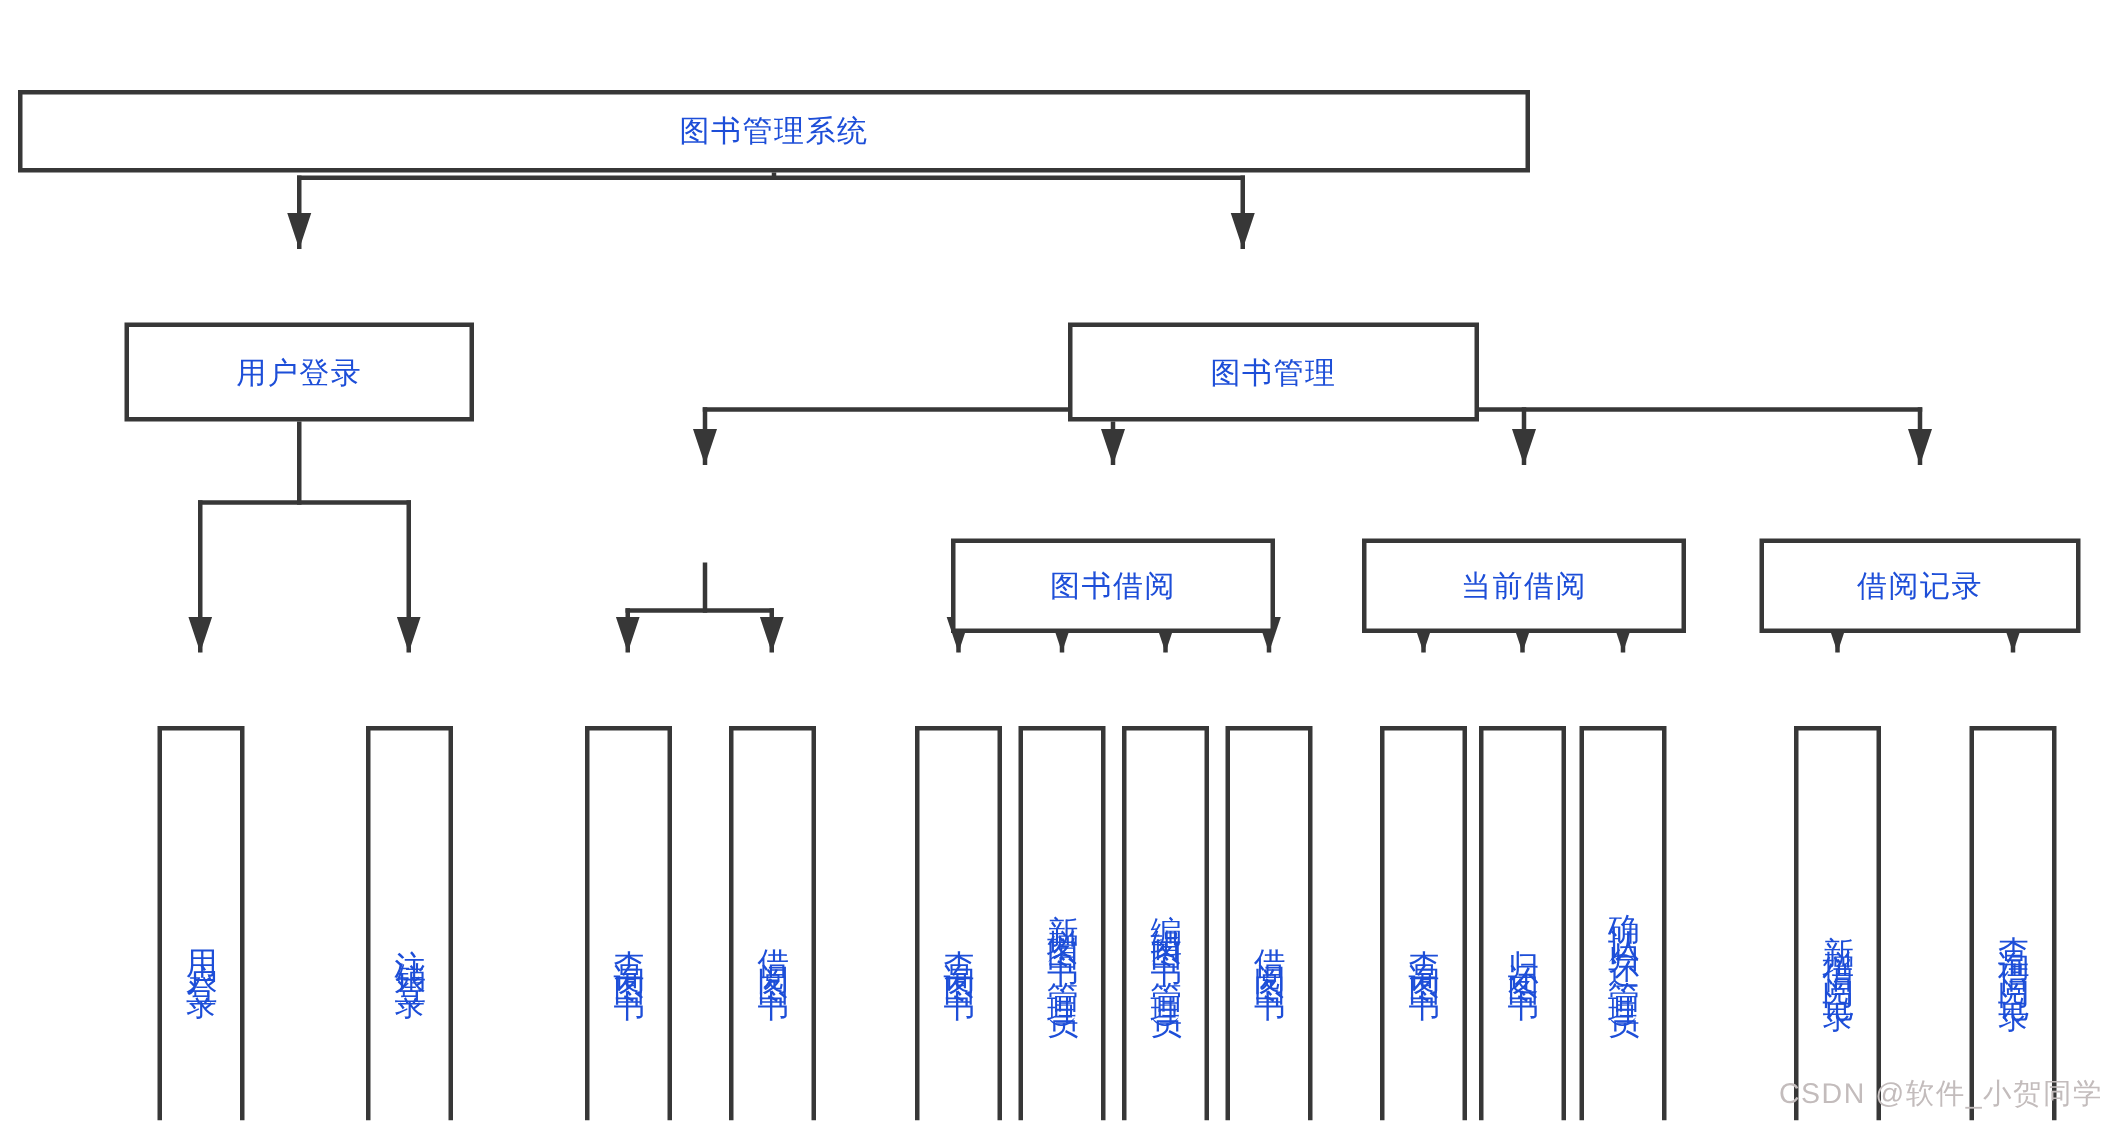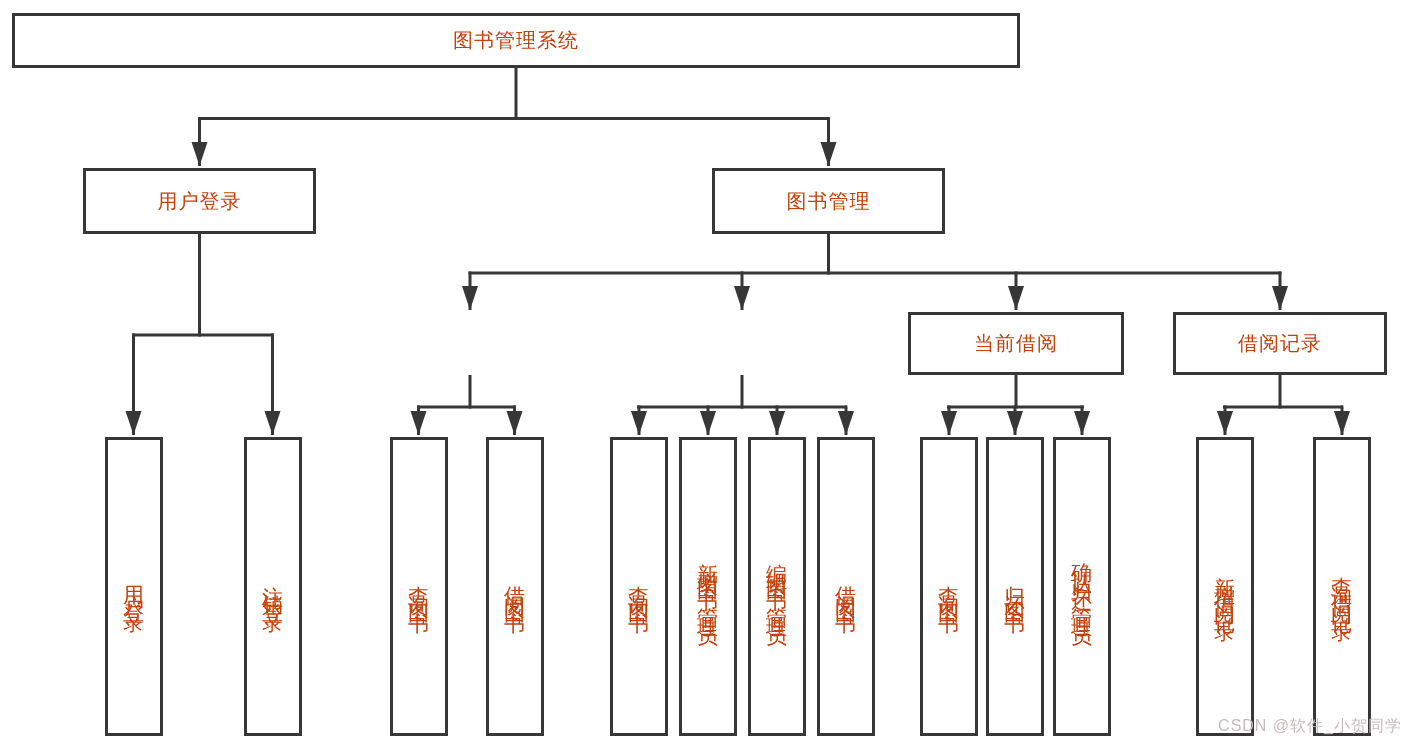--- a/index.html
+++ b/index.html
@@ -18,39 +18,40 @@
     pointer-events: none;
   }
   .box {
     position: absolute;
     background: #ffffff;
     border: 3px solid #373737;
     box-sizing: border-box;
     display: flex;
     align-items: center;
     justify-content: center;
-    color: #c2410c;
+    color: #1d4ed8;
     font-size: 20px;
     letter-spacing: 1px;
     white-space: nowrap;
+    margin-top: 47px;
   }
   .leaf {
     font-size: 21px;
   }
   .leaf .vtext {
     writing-mode: vertical-rl;
     text-orientation: upright;
     letter-spacing: 9px;
     line-height: 1;
     letter-spacing: 9px;
   }
   
   .b-root   { left: 12px;   top: 13px;  width: 1008px; height: 55px; }
   .b-login  { left: 83px;   top: 168px; width: 233px;  height: 66px; }
-  .b-mgmt   { left: 712px;  top: 168px; width: 233px;  height: 66px; }
+  .b-mgmt   { left: 712px;  top: 168px; width: 274px;  height: 66px; }
   .b-newrec { left: 362px;  top: 312px; width: 216px;  height: 63px; }
   .b-borrow { left: 634px;  top: 312px; width: 216px;  height: 63px; }
   .b-cur    { left: 908px;  top: 312px; width: 216px;  height: 63px; text-align: center; }
   .b-rec    { left: 1173px; top: 312px; width: 214px;  height: 63px; }
   
   .leaf { top: 437px; width: 58px; height: 299px; }
   .l1  { left: 105px; }
   .l2  { left: 244px; }
   .l3  { left: 390px; }
   .l4  { left: 486px; }
@@ -60,21 +61,21 @@
   .l8  { left: 817px; }
   .l9  { left: 920px; }
   .l10 { left: 986px; }
   .l11 { left: 1053px; }
   .l12 { left: 1196px; }
   .l13 { left: 1313px; }
   #watermark {
     position: absolute;
     right: 3px;
     top: 716px;
-    font-size: 16px;
+    font-size: 19px;
     color: #c3bcbc;
     letter-spacing: 1px;
     white-space: nowrap;
   }
 </style>
 </head>
 <body>
 
 <div id="canvas">
 
@@ -126,20 +127,21 @@
       <line x1="1225" y1="405.5" x2="1225" y2="435" marker-end="url(#ah)"></line>
       <line x1="1342" y1="405.5" x2="1342" y2="435" marker-end="url(#ah)"></line>
     </g>
   </svg>
 
   <div class="box b-root">图书管理系统</div>
 
   <div class="box b-login">用户登录</div>
   <div class="box b-mgmt">图书管理</div>
 
+  <div class="box b-borrow">图书借阅</div>
   <div class="box b-cur">当前借阅</div>
   <div class="box b-rec">借阅记录</div>
 
   <div class="box leaf l1">
     <span class="vtext">用户登录</span>
   </div>
   <div class="box leaf l2">
     <span class="vtext">注销登录</span>
   </div>
 

